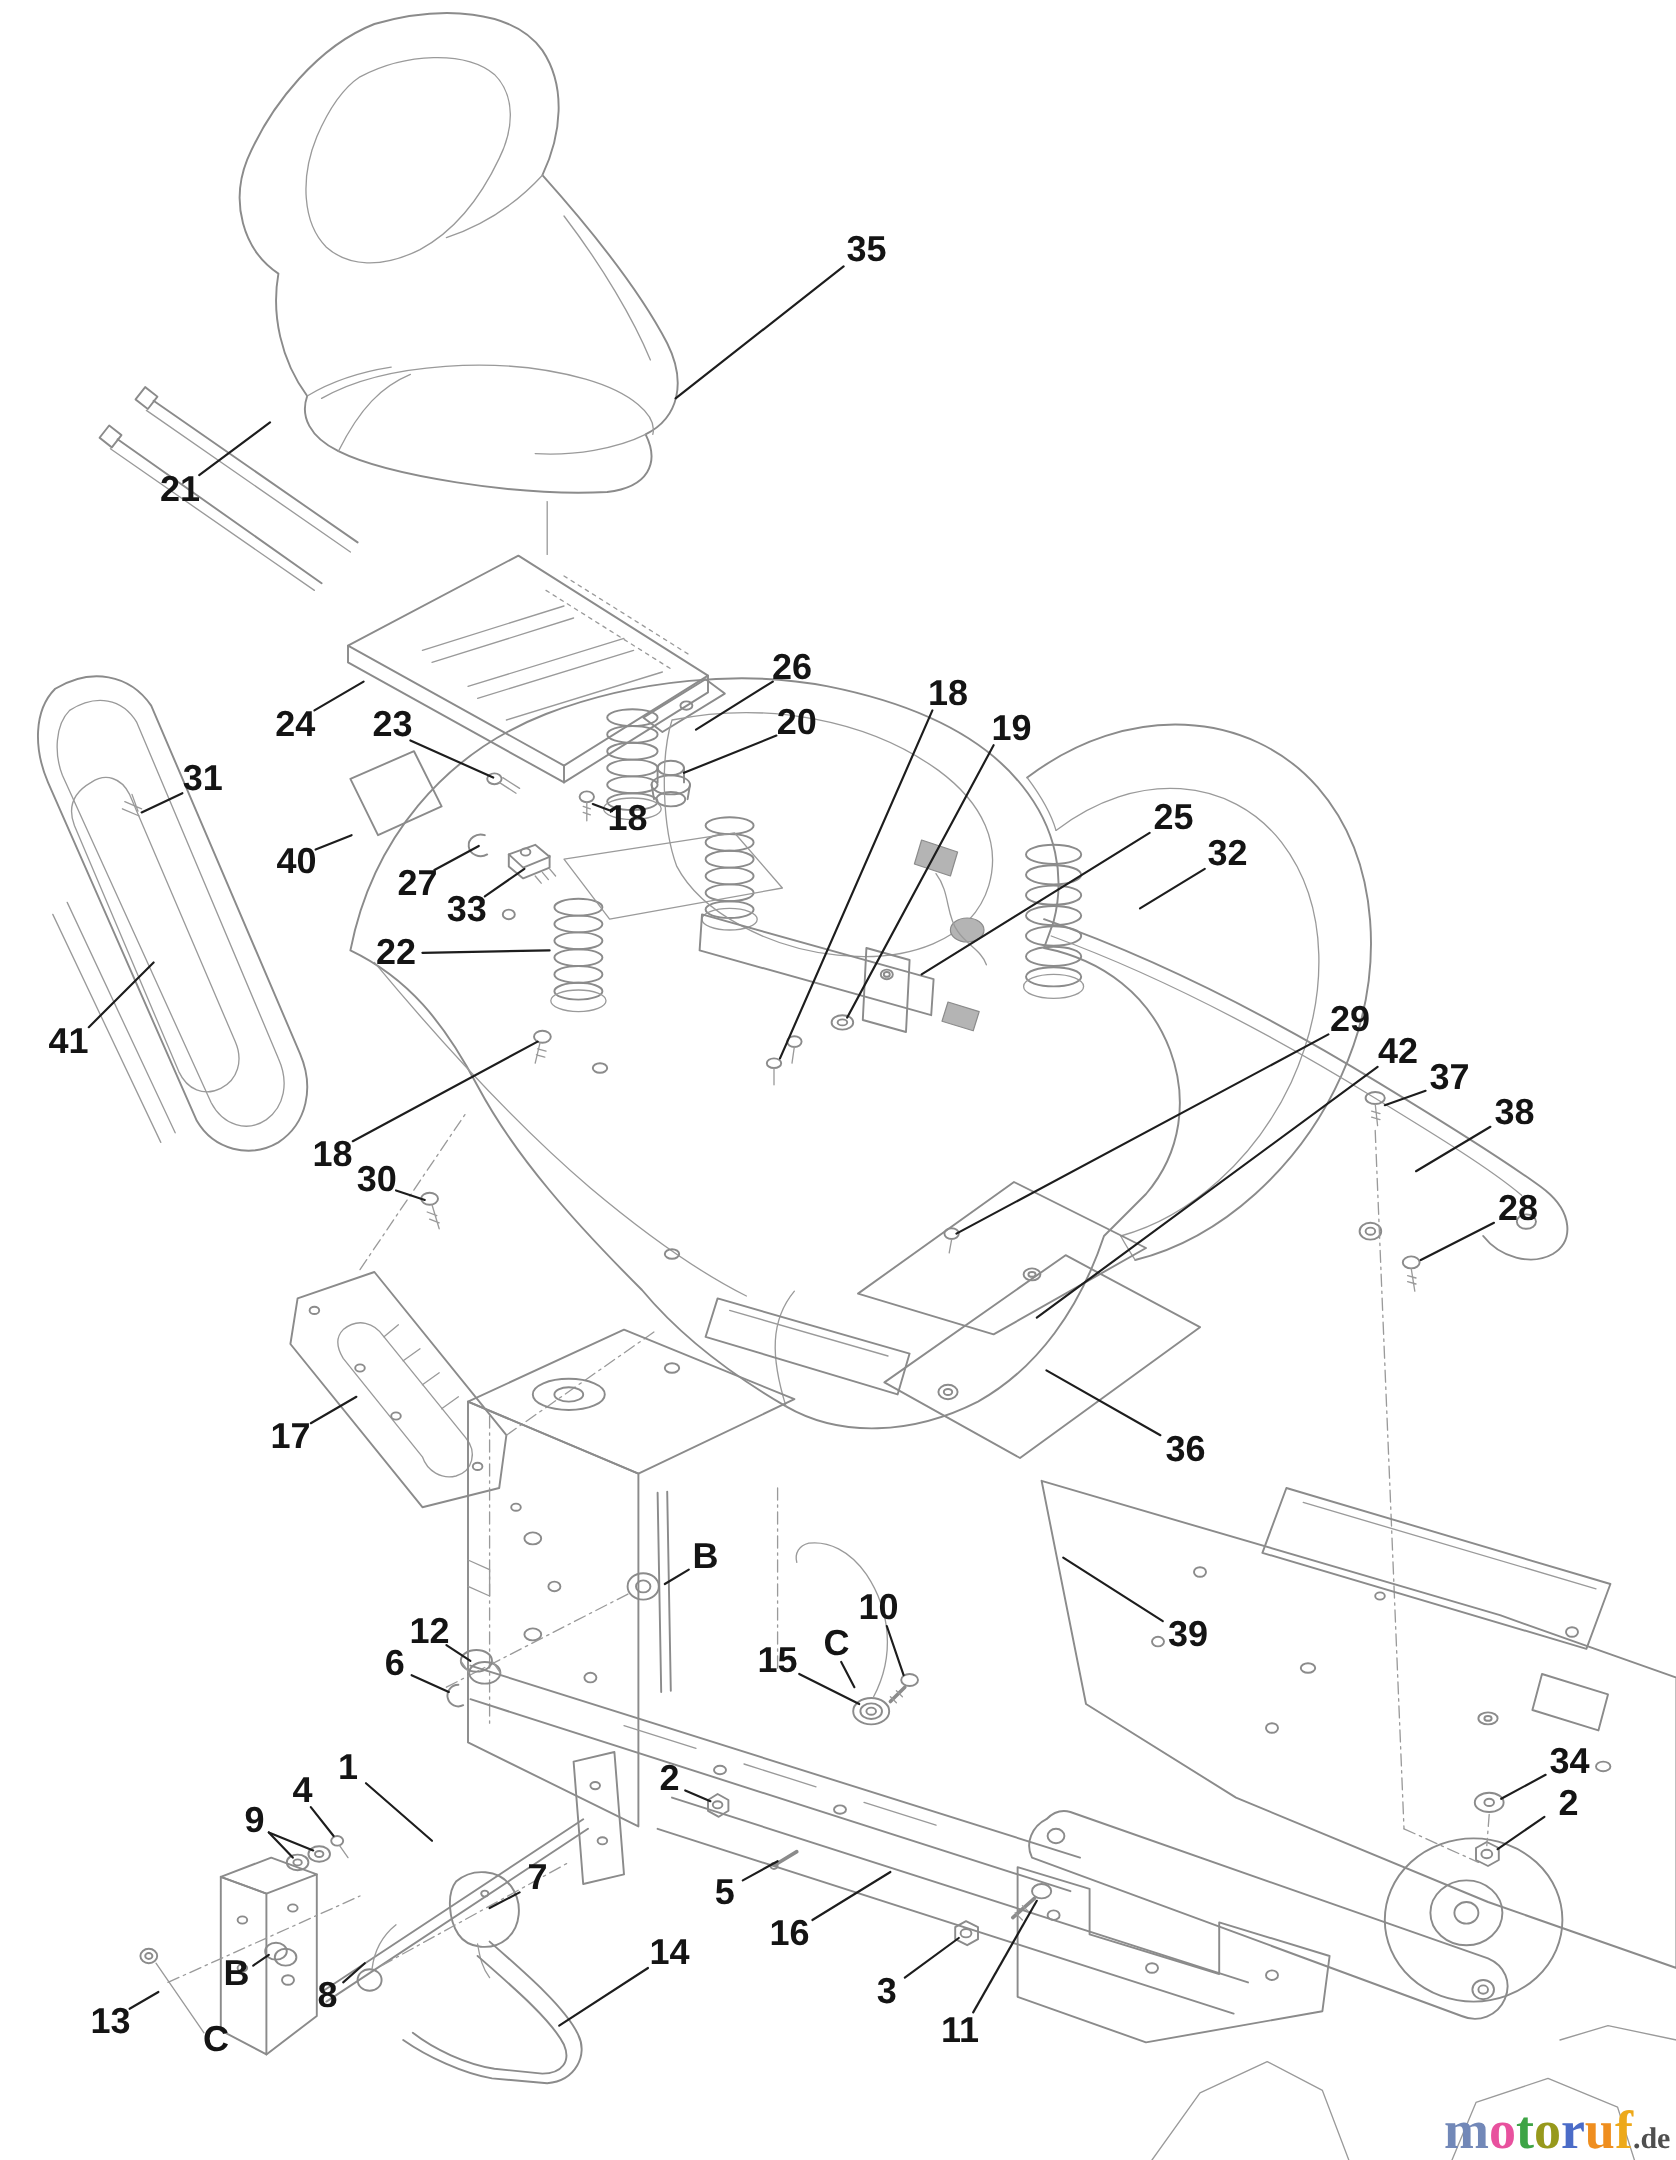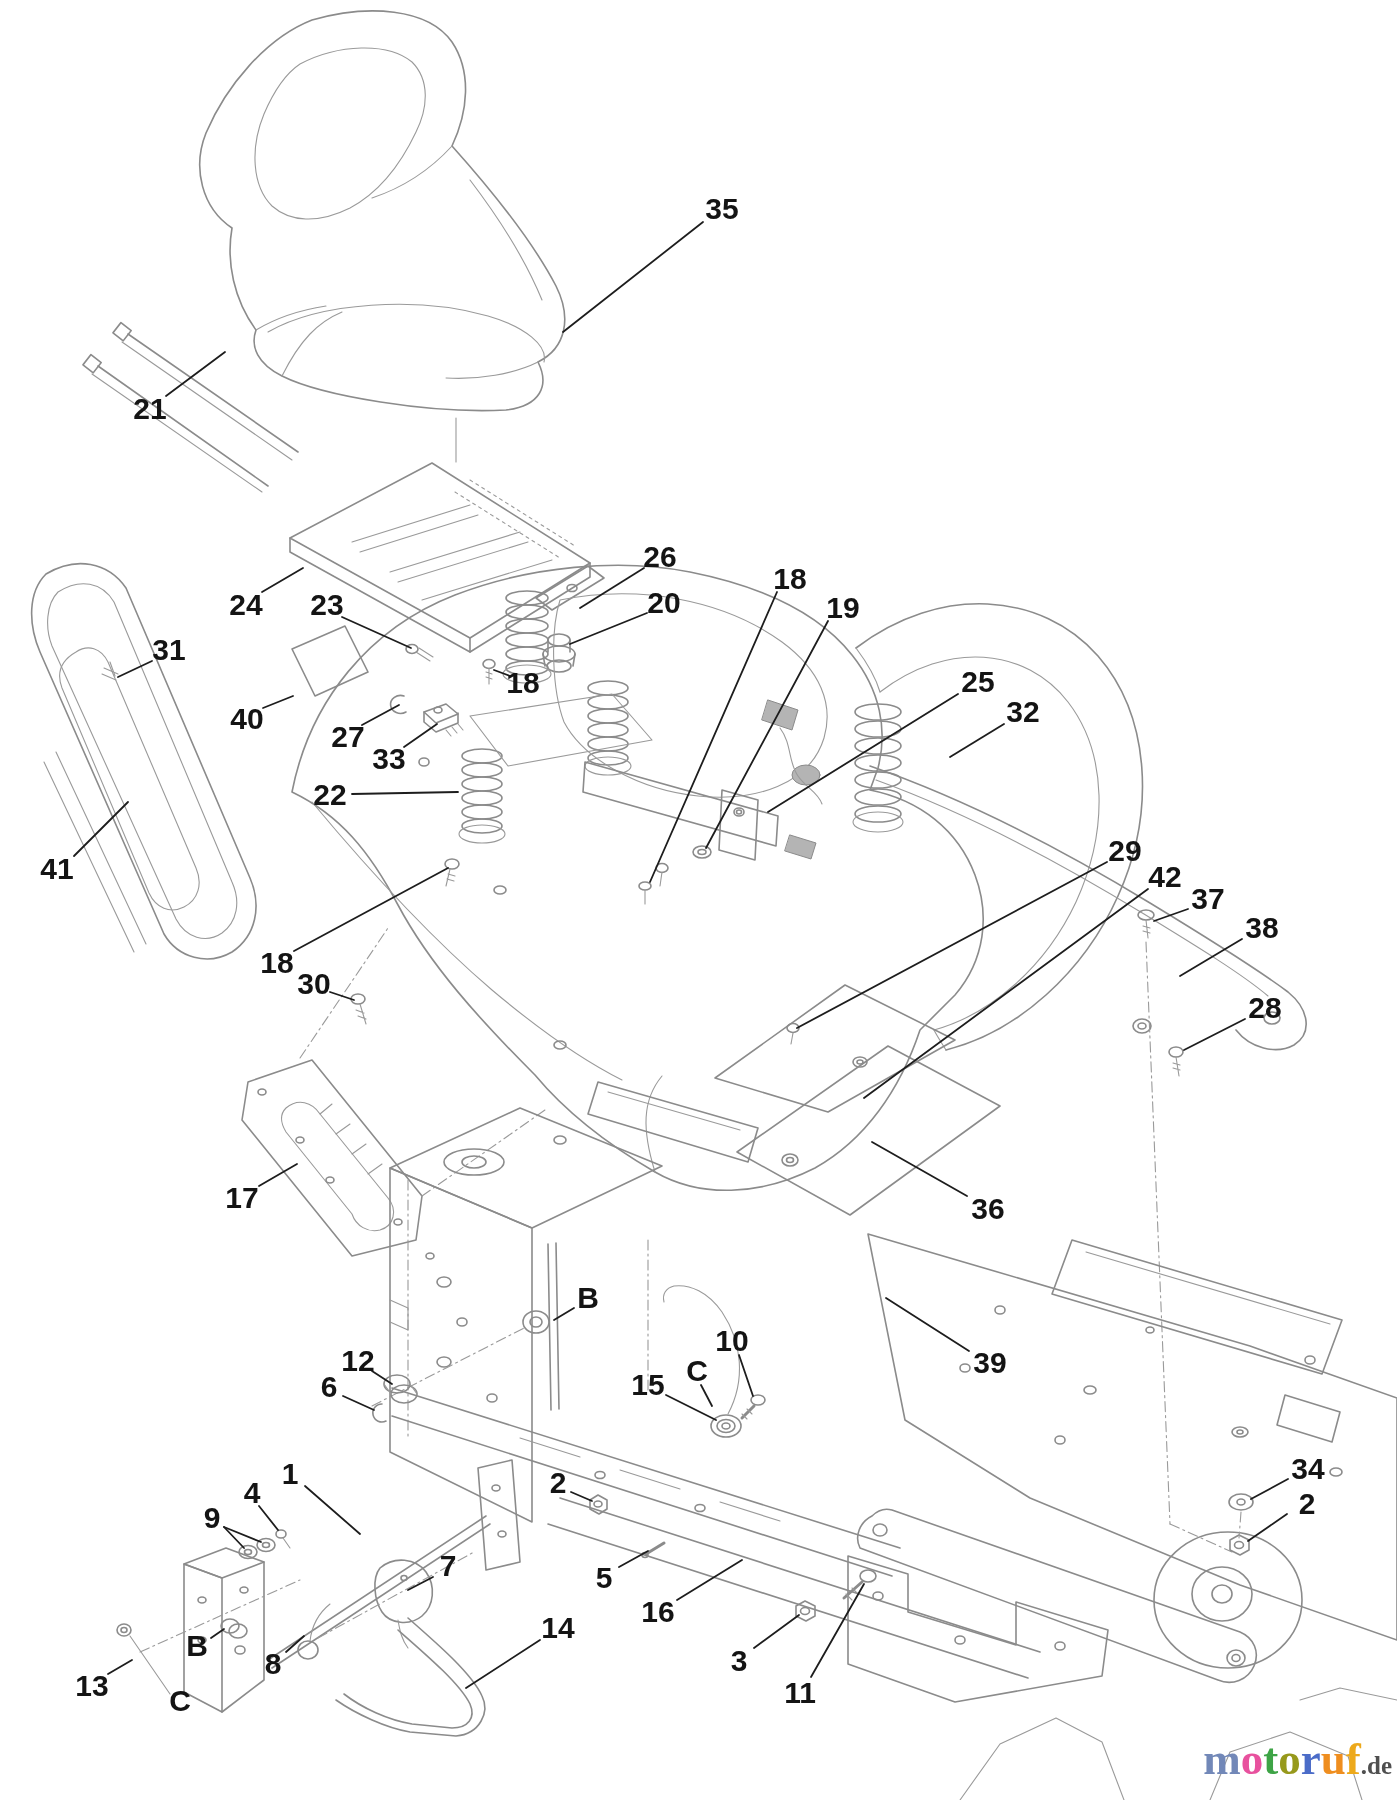--- a/index.html
+++ b/index.html
@@ -9,21 +9,21 @@
   
   .ln path,.ln ellipse,.ln rect,.ln line,.ln circle{fill:none;stroke:#8b8b8b;stroke-width:1.6;
         stroke-linecap:round;stroke-linejoin:round;}
   .ln .thin{stroke-width:1.1;stroke:#9a9a9a;}
   .ln .dash{stroke-dasharray:10 4 2 4;stroke-width:1.1;stroke:#9a9a9a;}
   .ln .fillg{fill:#b4b4b4;stroke:#8b8b8b;stroke-width:1;}
   .ln .w3{stroke-width:3;}
   #leader-layer line{stroke:#1d1d1d;stroke-width:1.8;stroke-linecap:round;}
   #callout-layer text{font-family:"Liberation Sans", sans-serif;font-weight:bold;font-size:30px;
         fill:#141414;text-anchor:middle;dominant-baseline:central;}
-  .watermark{position:absolute;right:5px;bottom:18px;font-family:"Liberation Serif", serif;
+  .watermark{position:absolute;right:5px;bottom:2px;font-family:"Liberation Serif", serif;
         font-weight:bold;font-size:45px;line-height:1;letter-spacing:0px;white-space:nowrap;}
   .watermark .wm-suffix{font-size:25px;font-weight:bold;}
 </style>
 </head>
 <body>
 
 <div class="stage">
 
 <svg width="1397" height="1800" viewBox="0 0 1397 1800" class="ln">
 

